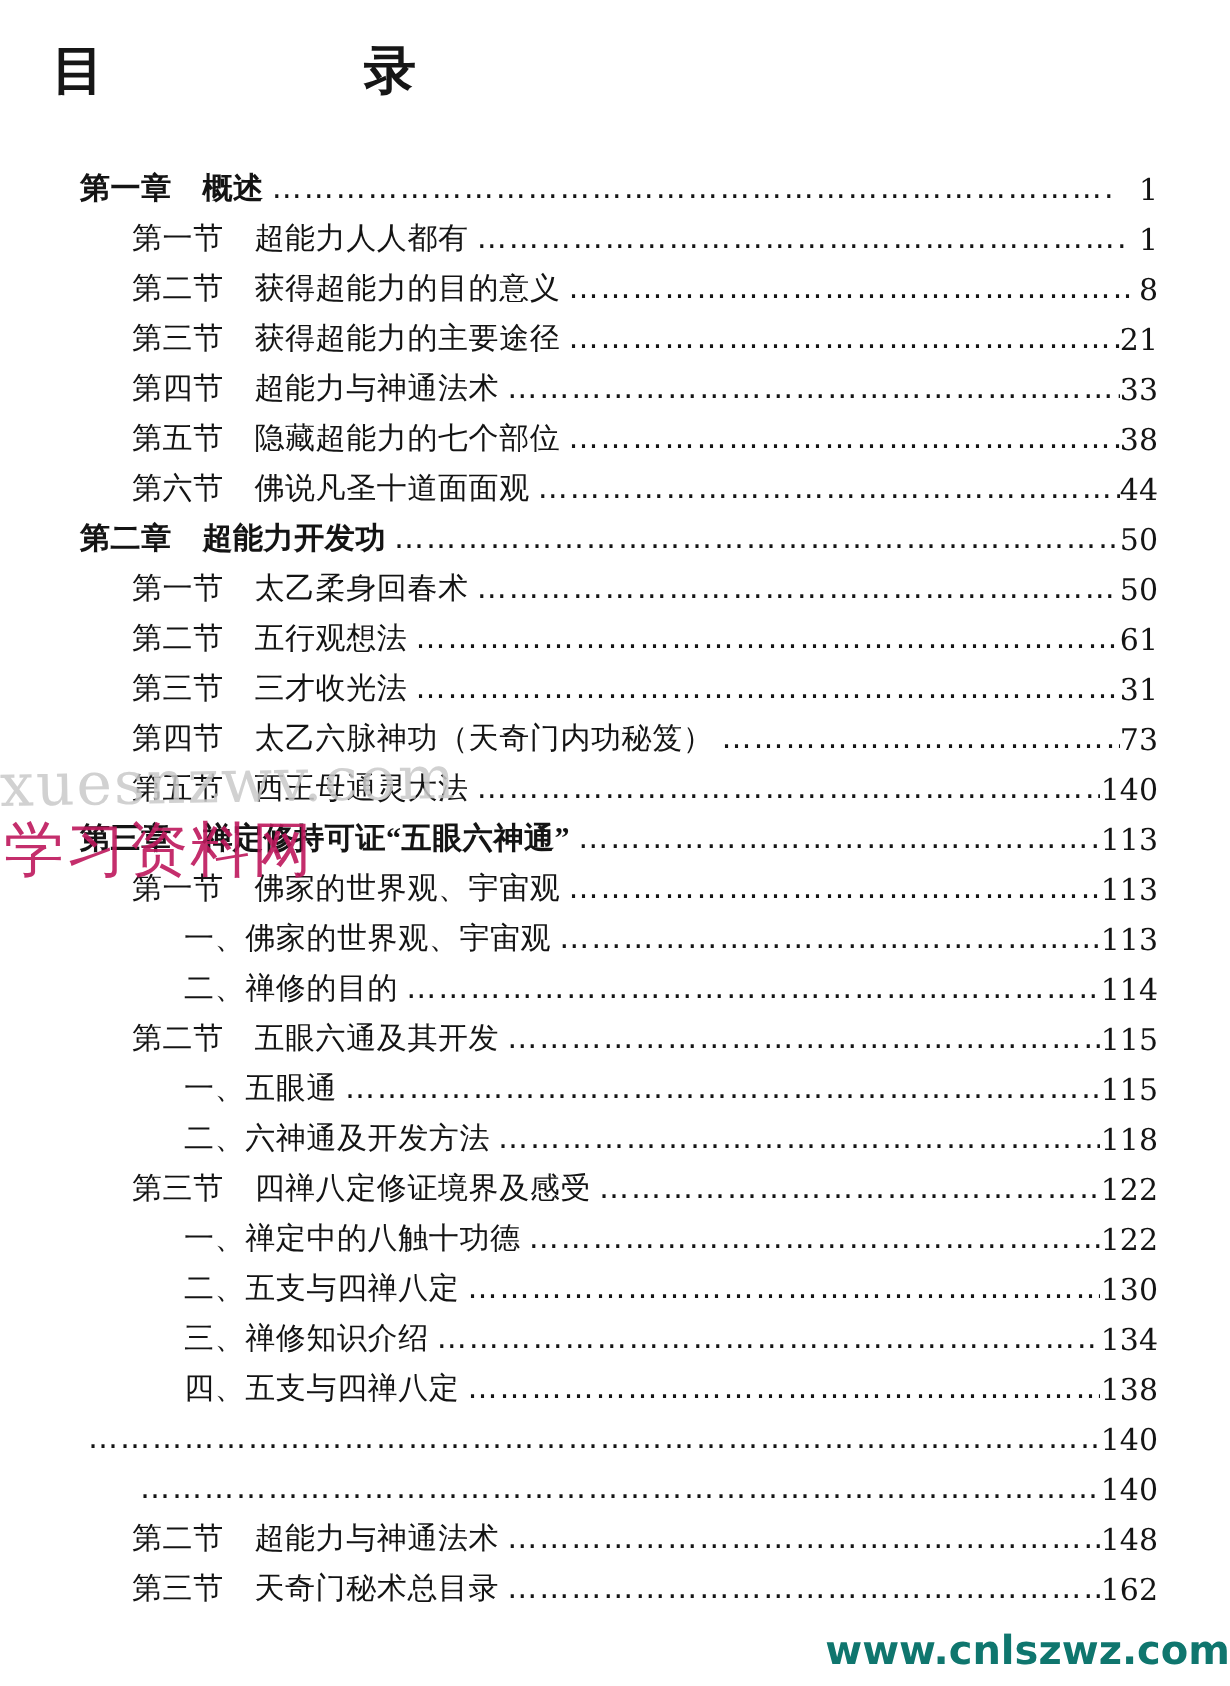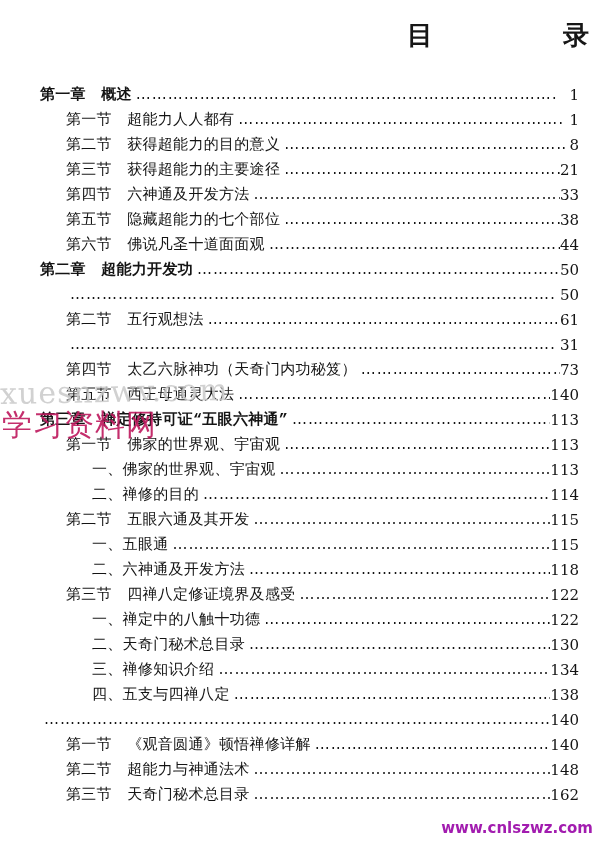--- a/index.html
+++ b/index.html
@@ -14,21 +14,21 @@
     overflow: hidden;
     position: relative;
   }
   .page {
     position: relative;
     width: 615px;
     height: 843px;
     box-sizing: border-box;
   }
   .title {
-    text-align: right;
+    text-align: left;
     font-size: 26px;
     font-weight: bold;
     letter-spacing: 26px;
     padding-top: 18px;
     padding-left: 26px;
     color: #161616;
     font-family: "DejaVu Serif", serif;
   }
   .toc {
     margin-top: 30px;
@@ -36,21 +36,21 @@
   }
   .row {
     display: flex;
     align-items: flex-end;
     font-size: 15px;
     line-height: 25px;
     color: #141414;
     white-space: nowrap;
   }
   .lbl {
-    font-family: Liberation Mono, monospace;
+    font-family: Liberation Serif, serif;
     letter-spacing: 0.3px;
   }
   .leader {
     flex: 1 1 auto;
     overflow: hidden;
     white-space: nowrap;
     color: #141414;
     font-size: 15px;
     letter-spacing: 1px;
     padding: 0 4px;
@@ -89,25 +89,25 @@
     top: 405px;
     font-size: 30px;
     color: #be185d;
     font-family: "DejaVu Serif", serif;
     letter-spacing: 1px;
     pointer-events: none;
     opacity: 0.9;
   }
   .wm-red {
     position: absolute;
-    right: 22px;
+    right: 0;
     bottom: 6px;
-    color: #a21caf;
+    color: #0f766e;
     font-weight: bold;
-    font-size: 15px;
+    font-size: 20px;
     font-family: "DejaVu Sans", sans-serif;
     letter-spacing: 0px;
   }
   .fade-bottom {
     position: absolute;
     left: 0; right: 0; bottom: 0;
     height: 6px;
     background: #ffffff;
   }
 </style>
@@ -133,49 +133,51 @@
         <span class="lbl">第二节　获得超能力的目的意义</span>
         <span class="leader">……………………………………………………………………………………………………………</span>
         <span class="pg">8</span>
       </div>
       <div class="row lv1">
         <span class="lbl">第三节　获得超能力的主要途径</span>
         <span class="leader">……………………………………………………………………………………………………………</span>
         <span class="pg">21</span>
       </div>
       <div class="row lv1">
-        <span class="lbl">第四节　六神通及开发方法</span>
+        <span class="lbl">第四节　超能力与神通法术</span>
         <span class="leader">……………………………………………………………………………………………………………</span>
         <span class="pg">33</span>
       </div>
       <div class="row lv1">
         <span class="lbl">第五节　隐藏超能力的七个部位</span>
         <span class="leader">……………………………………………………………………………………………………………</span>
         <span class="pg">38</span>
       </div>
       <div class="row lv1">
         <span class="lbl">第六节　佛说凡圣十道面面观</span>
         <span class="leader">……………………………………………………………………………………………………………</span>
         <span class="pg">44</span>
       </div>
       <div class="row lv0 chapter">
         <span class="lbl">第二章　超能力开发功</span>
         <span class="leader">……………………………………………………………………………………………………………</span>
         <span class="pg">50</span>
       </div>
       <div class="row lv1">
+        <span class="lbl">第一节　太乙柔身回春术</span>
         <span class="leader">……………………………………………………………………………………………………………</span>
         <span class="pg">50</span>
       </div>
       <div class="row lv1">
         <span class="lbl">第二节　五行观想法</span>
         <span class="leader">……………………………………………………………………………………………………………</span>
         <span class="pg">61</span>
       </div>
       <div class="row lv1">
+        <span class="lbl">第三节　三才收光法</span>
         <span class="leader">……………………………………………………………………………………………………………</span>
         <span class="pg">31</span>
       </div>
       <div class="row lv1">
         <span class="lbl">第四节　太乙六脉神功（天奇门内功秘笈）</span>
         <span class="leader">……………………………………………………………………………………………………………</span>
         <span class="pg">73</span>
       </div>
       <div class="row lv1">
         <span class="lbl">第五节　西王母通灵大法</span>
@@ -221,40 +223,39 @@
         <span class="lbl">第三节　四禅八定修证境界及感受</span>
         <span class="leader">……………………………………………………………………………………………………………</span>
         <span class="pg">122</span>
       </div>
       <div class="row lv2">
         <span class="lbl">一、禅定中的八触十功德</span>
         <span class="leader">……………………………………………………………………………………………………………</span>
         <span class="pg">122</span>
       </div>
       <div class="row lv2">
-        <span class="lbl">二、天奇门秘术总目录</span>
+        <span class="lbl">二、五支与四禅八定</span>
         <span class="leader">……………………………………………………………………………………………………………</span>
         <span class="pg">130</span>
       </div>
       <div class="row lv2">
         <span class="lbl">三、禅修知识介绍</span>
         <span class="leader">……………………………………………………………………………………………………………</span>
         <span class="pg">134</span>
       </div>
       <div class="row lv2">
         <span class="lbl">四、五支与四禅八定</span>
         <span class="leader">……………………………………………………………………………………………………………</span>
         <span class="pg">138</span>
       </div>
       <div class="row lv0 chapter">
         <span class="leader">……………………………………………………………………………………………………………</span>
         <span class="pg">140</span>
       </div>
       <div class="row lv1">
-        <span class="lbl">第一节　《观音圆通》顿悟禅修详解</span>
         <span class="leader">……………………………………………………………………………………………………………</span>
         <span class="pg">140</span>
       </div>
       <div class="row lv1">
         <span class="lbl">第二节　超能力与神通法术</span>
         <span class="leader">……………………………………………………………………………………………………………</span>
         <span class="pg">148</span>
       </div>
       <div class="row lv1">
         <span class="lbl">第三节　天奇门秘术总目录</span>

